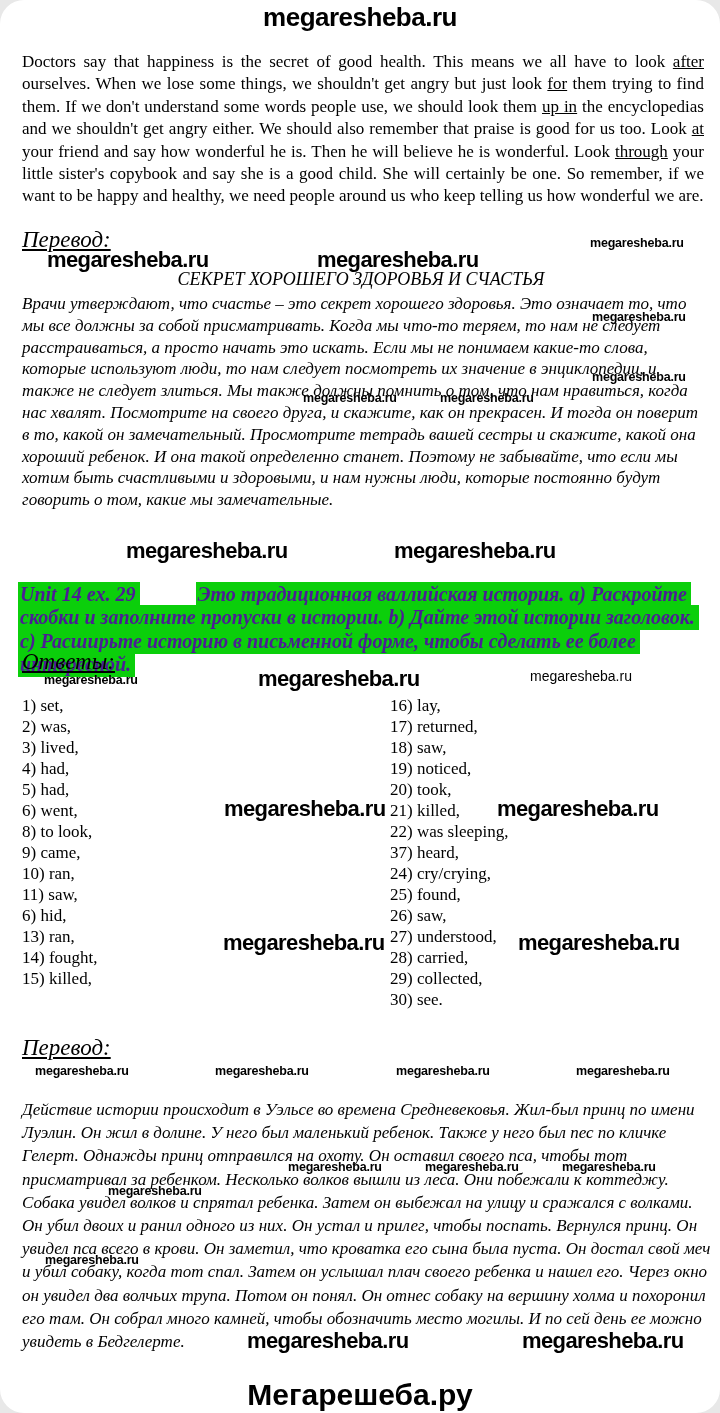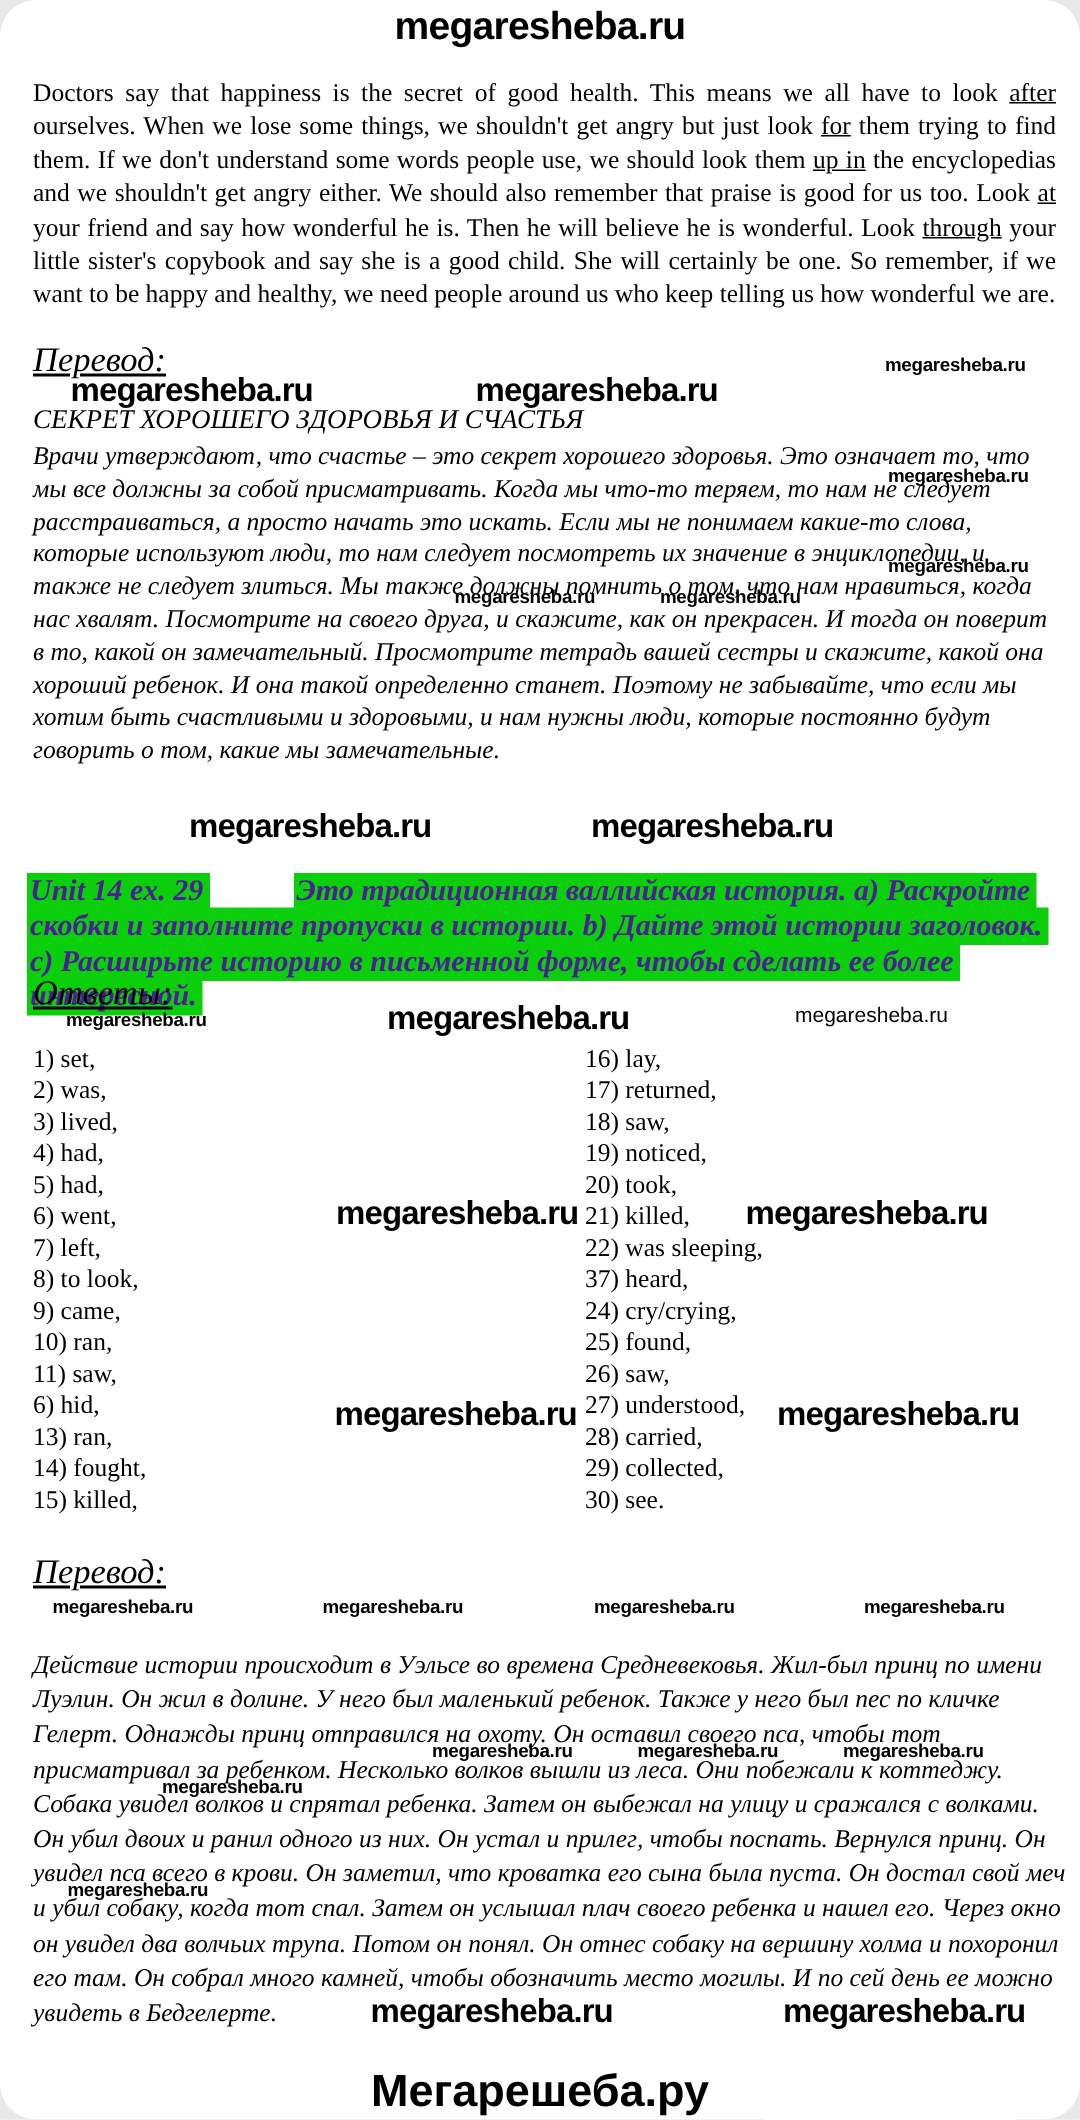--- a/index.html
+++ b/index.html
@@ -7,21 +7,21 @@
         font-family:"Liberation Serif",serif;overflow:hidden;margin:0 auto;border-radius:24px;}
 
   
   .abs{position:absolute;}
   .site-header{top:2px;left:0;width:100%;text-align:center;
         font-family:"Liberation Sans",sans-serif;font-weight:bold;font-size:26px;letter-spacing:-0.5px;}
   .para-en{top:34px;left:22px;width:682px;font-size:17px;line-height:22.4px;text-align:justify;}
   .iu{text-decoration:underline;}
   .sec-label{font-style:italic;font-size:23px;text-decoration:underline;}
   #perevod1{top:227px;left:22px;}
-  .ru-title{top:269px;left:22px;width:678px;text-align:left;font-style:italic;font-size:18px;}
+  .ru-title{top:269px;left:22px;width:678px;text-align:center;font-style:italic;font-size:18px;}
   .para-ru{font-style:italic;font-size:17px;}
   #ru1{top:276px;left:22px;width:684px;line-height:21.8px;}
   .task-block{top:563px;left:18px;width:688px;font-weight:bold;font-style:italic;
         font-size:20px;line-height:23.4px;color:#4c1d95;}
   .hl{padding:1px 4px 2px 2px;-webkit-box-decoration-break:clone;box-decoration-break:clone;}
   .task-gap{display:inline-block;width:56px;}
   #otvety{top:649px;left:22px;}
   .answers{top:695px;left:22px;width:690px;display:flex;font-size:17px;line-height:21px;}
   .answers .col1{width:368px;flex:none;}
   .answers .col2{flex:1;}
@@ -53,21 +53,20 @@
 
   <div class="abs sec-label" id="otvety">Ответы:</div>
   <div class="abs answers">
     <div class="col1">
       <div>1) set,</div>
       <div>2) was,</div>
       <div>3) lived,</div>
       <div>4) had,</div>
       <div>5) had,</div>
       <div>6) went,</div>
-      <div>7) left,</div>
       <div>8) to look,</div>
       <div>9) came,</div>
       <div>10) ran,</div>
       <div>11) saw,</div>
       <div>6) hid,</div>
       <div>13) ran,</div>
       <div>14) fought,</div>
       <div>15) killed,</div>
     </div>
     <div class="col2">

